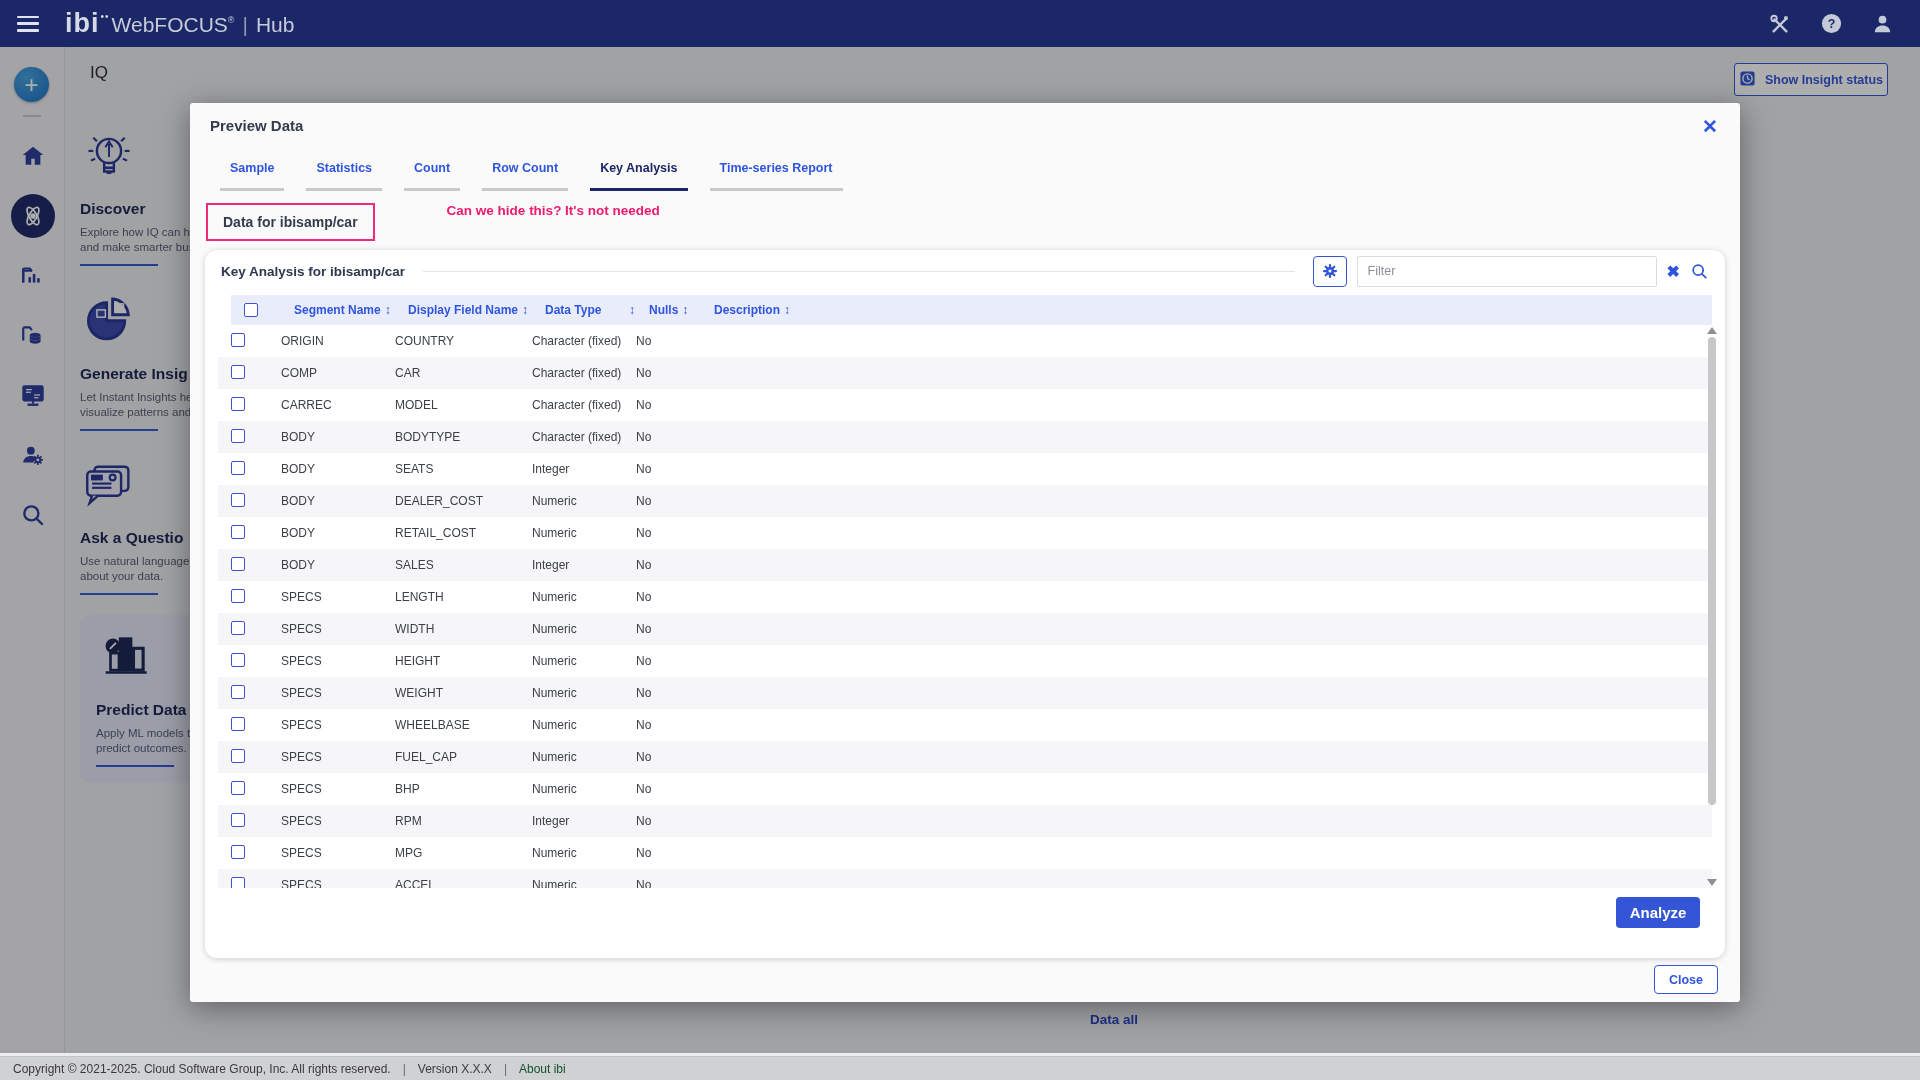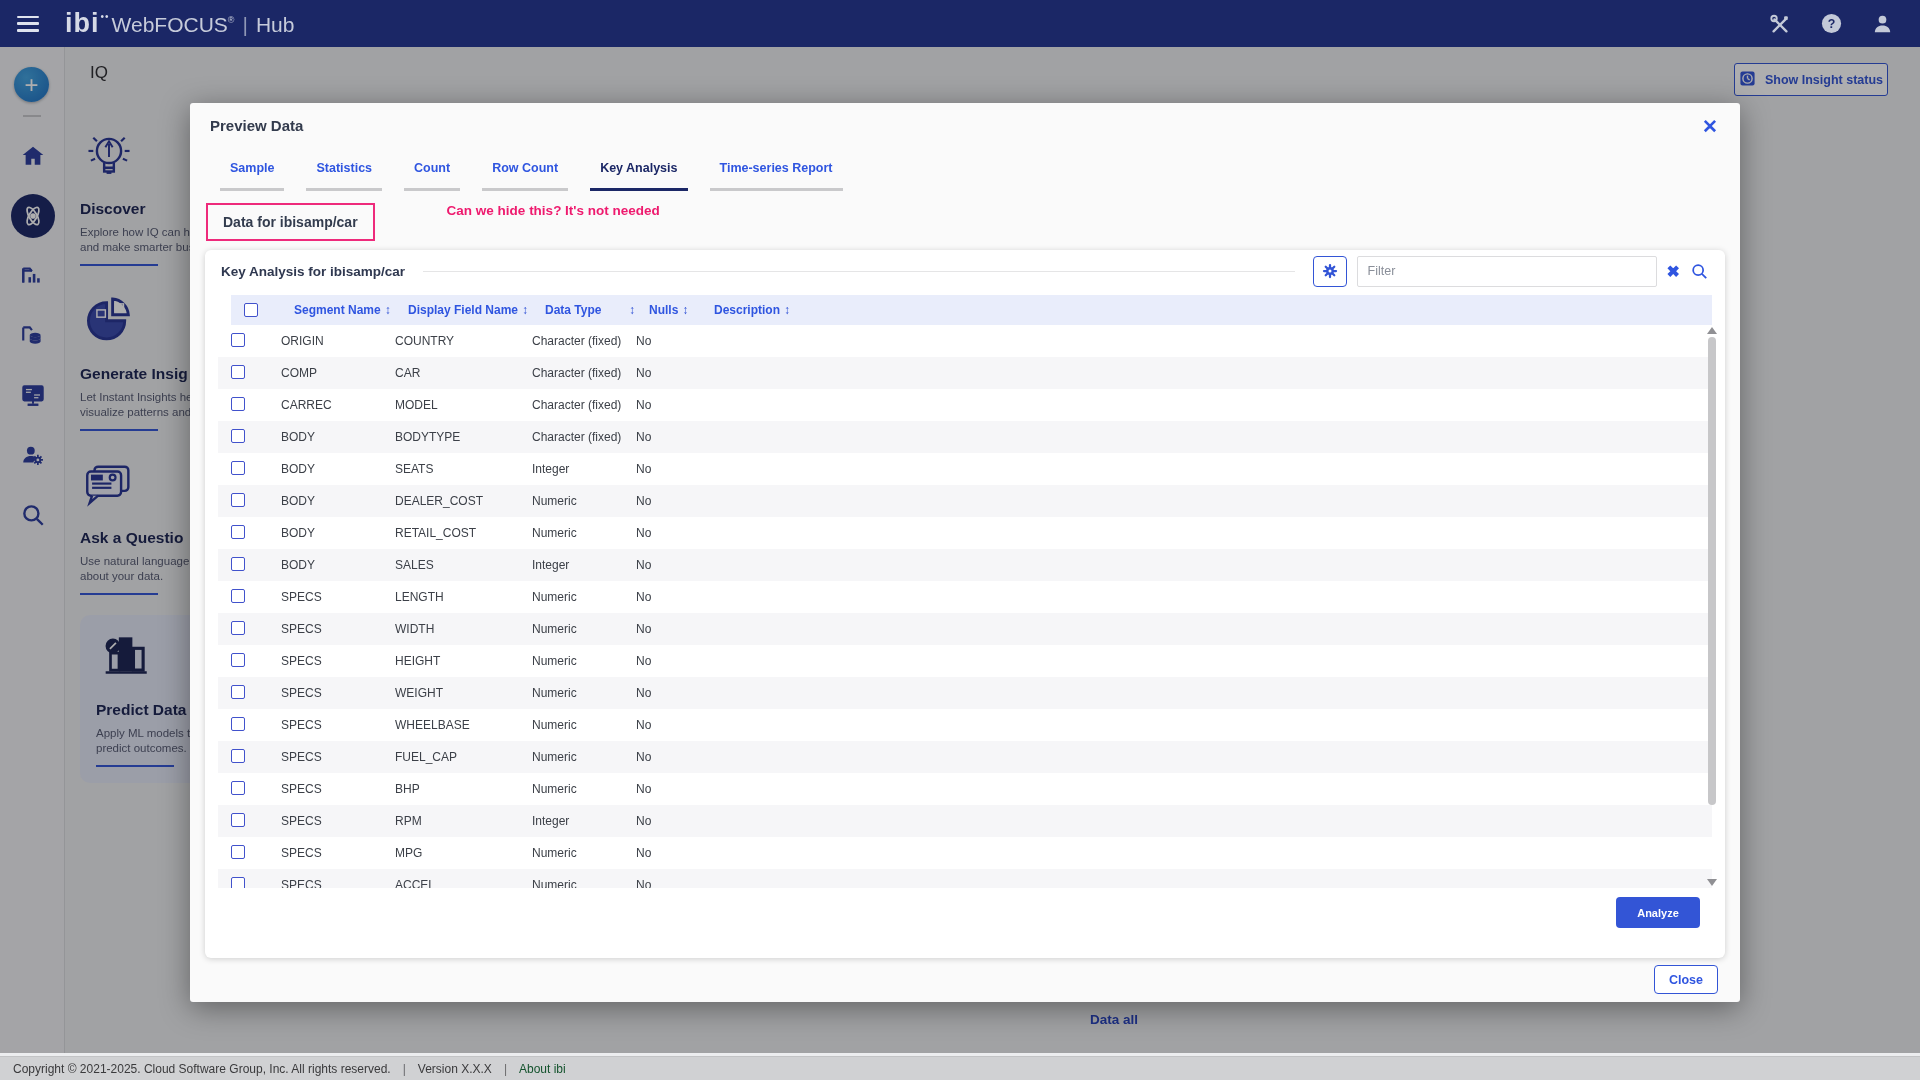--- a/index.html
+++ b/index.html
@@ -62,21 +62,21 @@
   .tab { font-size:12.5px; font-weight:bold; color:#2f55e0; padding:0 10px 13px 10px;
     border-bottom:3px solid #c9c9cb; cursor:pointer; white-space:nowrap; }
   .tab.active { color:#1b2766; border-bottom-color:#1b2766; }
   .anno-row { position:absolute; left:16px; top:100px; display:flex; align-items:flex-start; }
   .anno-box { border:2px solid #ee2a7b; padding:8px 15px; }
   .anno-label { font-size:14px; font-weight:bold; color:#333c4e; white-space:nowrap; }
   .anno-comment { margin-left:72px; font-size:13.5px; font-weight:bold; color:#ee1a6e; white-space:nowrap; }
 
   
   .content-card { position:absolute; left:15px; top:147px; width:1520px; height:708px;
-    background:#fff; border-radius:6px; box-shadow:0 1px 6px rgba(0,0,0,.18); }
+    background:#fff; border-radius:12px; box-shadow:0 1px 6px rgba(0,0,0,.18); }
   .card-head { display:flex; align-items:center; height:42px; padding:0 16px; }
   .section-title { font-size:13.5px; font-weight:bold; color:#2f3850; white-space:nowrap; }
   .head-line { flex:1; height:1px; background:#e5e5e6; margin:0 18px; }
   .gear-btn { width:34px; height:31px; border:1px solid #3355d6; border-radius:4px; background:#fff;
     display:flex; align-items:center; justify-content:center; cursor:pointer; }
   .filter-input { width:300px; height:31px; border:1px solid #dcdcde; border-radius:2px;
     margin:0 10px; padding:0 10px; font-size:12.5px; color:#444; background:#fff; outline:none; }
   .filter-input::placeholder { color:#8a8f99; }
   .clear-ic { font-size:16px; font-weight:bold; color:#2f55e0; cursor:pointer; margin-right:10px; }
   .search-ic { cursor:pointer; display:flex; }
@@ -97,21 +97,21 @@
 
   .scrollbar { position:absolute; right:7px; top:75px; width:12px; height:563px; }
   .sb-up { position:absolute; top:2px; left:1px; width:0; height:0;
     border-left:5px solid transparent; border-right:5px solid transparent; border-bottom:7px solid #909094; cursor:pointer;}
   .sb-down { position:absolute; bottom:2px; left:1px; width:0; height:0;
     border-left:5px solid transparent; border-right:5px solid transparent; border-top:7px solid #909094; cursor:pointer;}
   .sb-thumb { position:absolute; top:12px; left:2px; width:8px; height:468px;
     background:#c7c7c9; border-radius:4px; cursor:pointer; }
 
   .analyze-btn { position:absolute; right:25px; bottom:30px; width:84px; height:31px;
-    background:#3355d6; border:none; border-radius:4px; color:#fff; font-size:11px;
+    background:#3355d6; border:none; border-radius:4px; color:#fff; font-size:15px;
     font-weight:bold; cursor:pointer; font-family:inherit; }
   .close-btn { position:absolute; right:22px; bottom:8px; height:29px; padding:0 14px;
     background:#fff; border:1.5px solid #3355d6; border-radius:4px; color:#2f55e0;
     font-size:12.5px; font-weight:bold; cursor:pointer; font-family:inherit; }
 
   
   .footer { position:absolute; left:0; bottom:0; width:1920px; height:24px; background:#d0d1d3;
     border-top:1px solid #c2c3c5; display:flex; align-items:center; padding-left:13px;
     font-size:12px; color:#3a3a3c; z-index:60; }
   .footer .sep { margin:0 12px; color:#6a6a6c; }

